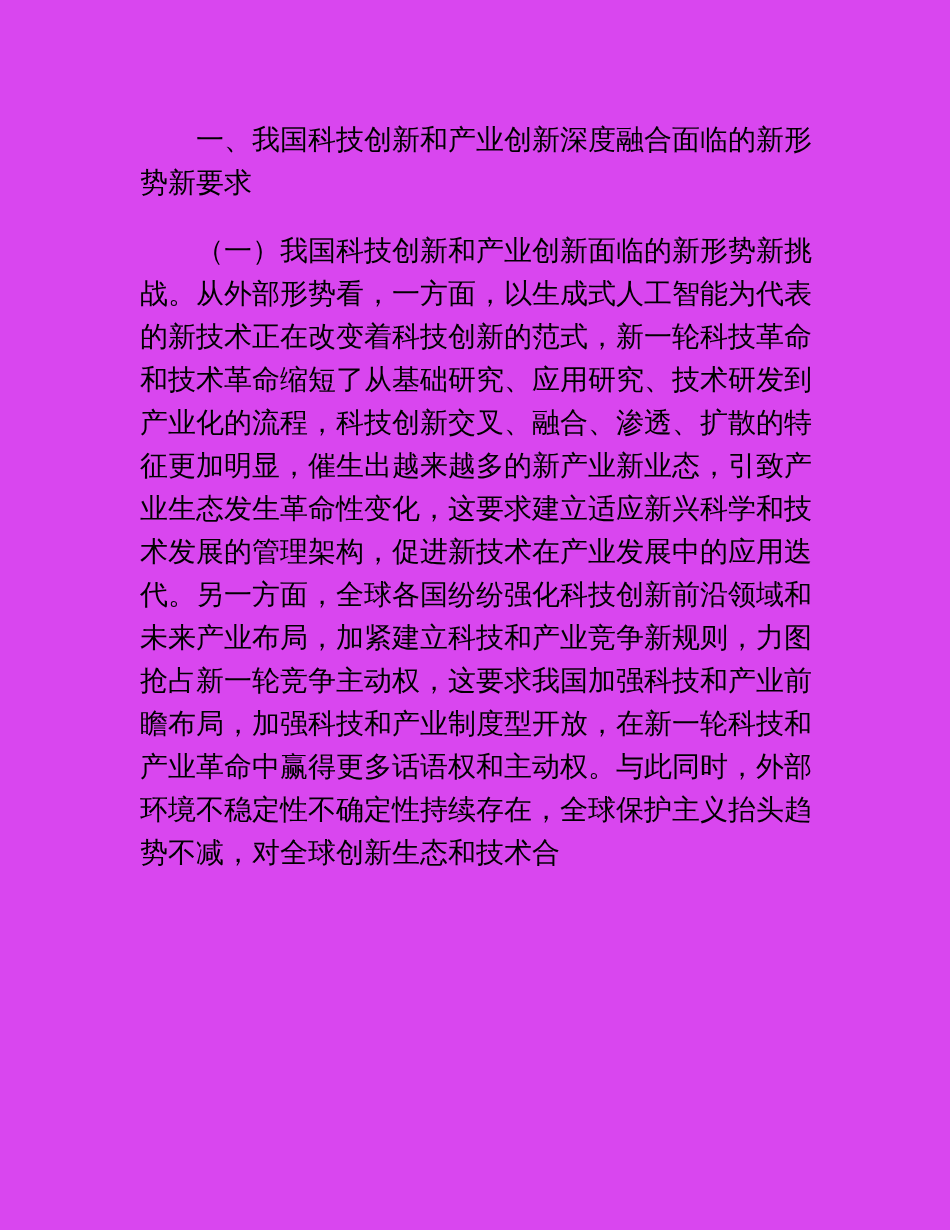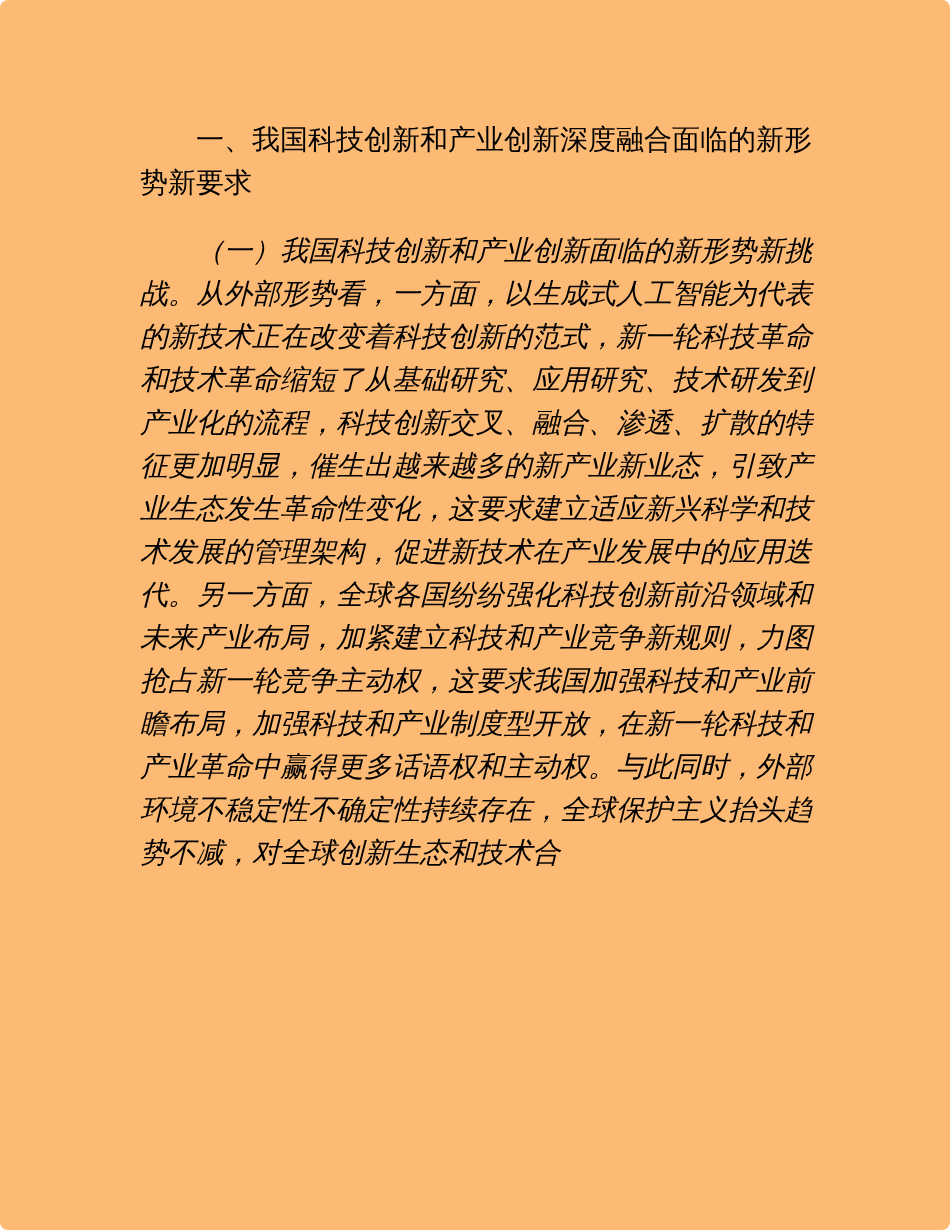--- a/index.html
+++ b/index.html
@@ -10,44 +10,42 @@
   body {
     width: 950px;
     height: 1230px;
     overflow: hidden;
     font-family: "Liberation Sans", "DejaVu Sans", sans-serif;
   }
   .page {
     position: relative;
     width: 950px;
     height: 1230px;
-    background: #fdba74;
+    background: #d946ef;
     box-sizing: border-box;
     padding: 118px 138px 0 140px;
-    border-radius: 8px;
   }
   .doc-body {
     width: 672px;
   }
   .para {
     margin: 0 0 25px 0;
     font-size: 28px;
     line-height: 43px;
     color: #000000;
     text-align: justify;
     text-justify: inter-ideograph;
     text-indent: 56px;
     letter-spacing: 0;
     font-weight: normal;
     word-break: break-all;
     white-space: normal;
   }
   .para:last-child {
     margin-bottom: 0;
-    font-style: italic;
   }
   .para.heading {
     font-weight: normal;
   }
 </style>
 </head>
 <body>
 
 <div class="page">
   <div class="doc-body">

